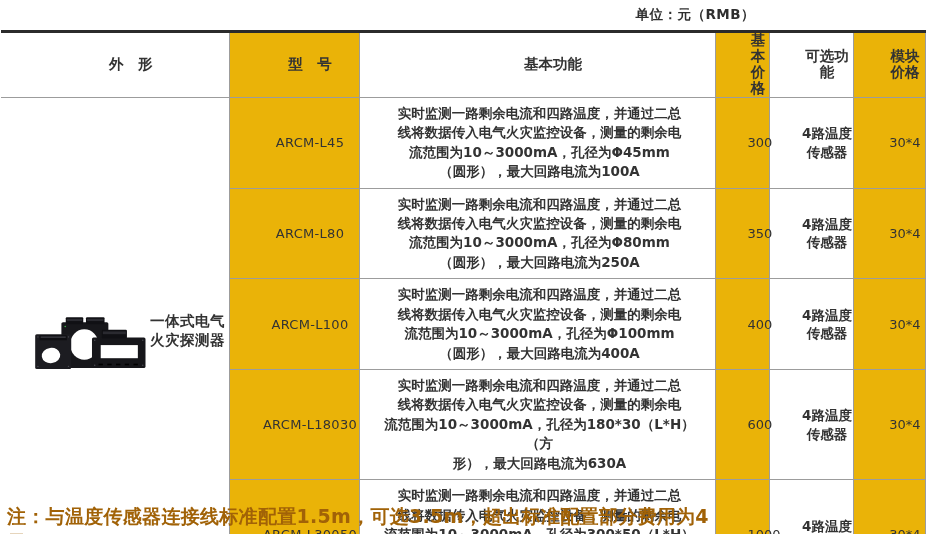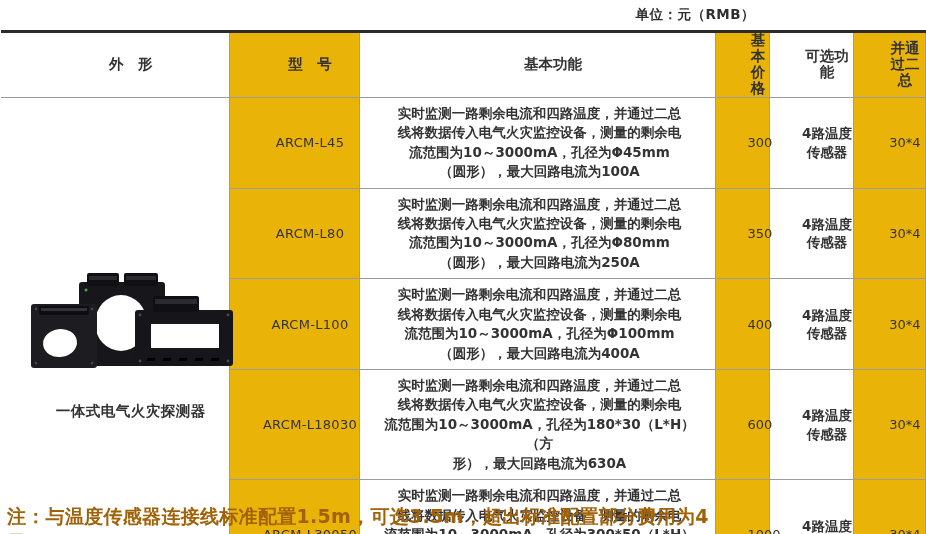--- a/index.html
+++ b/index.html
@@ -69,21 +69,21 @@
     font-size: 13px;
   }
   td.optional-cell {
     text-align: center;
     font-weight: bold;
     white-space: pre-line;
     line-height: 1.35;
   }
 
   td.shape-cell { text-align: center; background: #ffffff; }
-  .shape-inner { display: flex; flex-direction: column; align-items: center; }
+  .shape-inner { display: flex; flex-direction: row; align-items: flex-start; }
   .product-photo { width: 208px; height: 112px; display: block; }
   .shape-label {
     margin-top: 24px;
     font-size: 14.5px;
     font-weight: bold;
     letter-spacing: 0.5px;
   }
 
   .footnote {
     position: absolute;
@@ -111,21 +111,21 @@
       <col style="width:72px">
     </colgroup>
     <thead>
       <tr>
         <th>外　形</th>
         <th class="shaded">型　号</th>
         <th>基本功能</th>
         <th class="shaded">基本
 价格</th>
         <th>可选功能</th>
-        <th class="shaded">并通过二总</th>
+        <th class="shaded">模块价格</th>
       </tr>
     </thead>
     <tbody>
       <tr class="row-1">
         <td class="shape-cell" rowspan="5">
           <div class="shape-inner">
             <svg class="product-photo" viewBox="0 0 208 112" xmlns="http://www.w3.org/2000/svg">
 
               <rect x="52" y="16" width="86" height="84" rx="3" fill="#17171b"></rect>
               <rect x="60" y="7" width="32" height="13" rx="2" fill="#101014"></rect>

